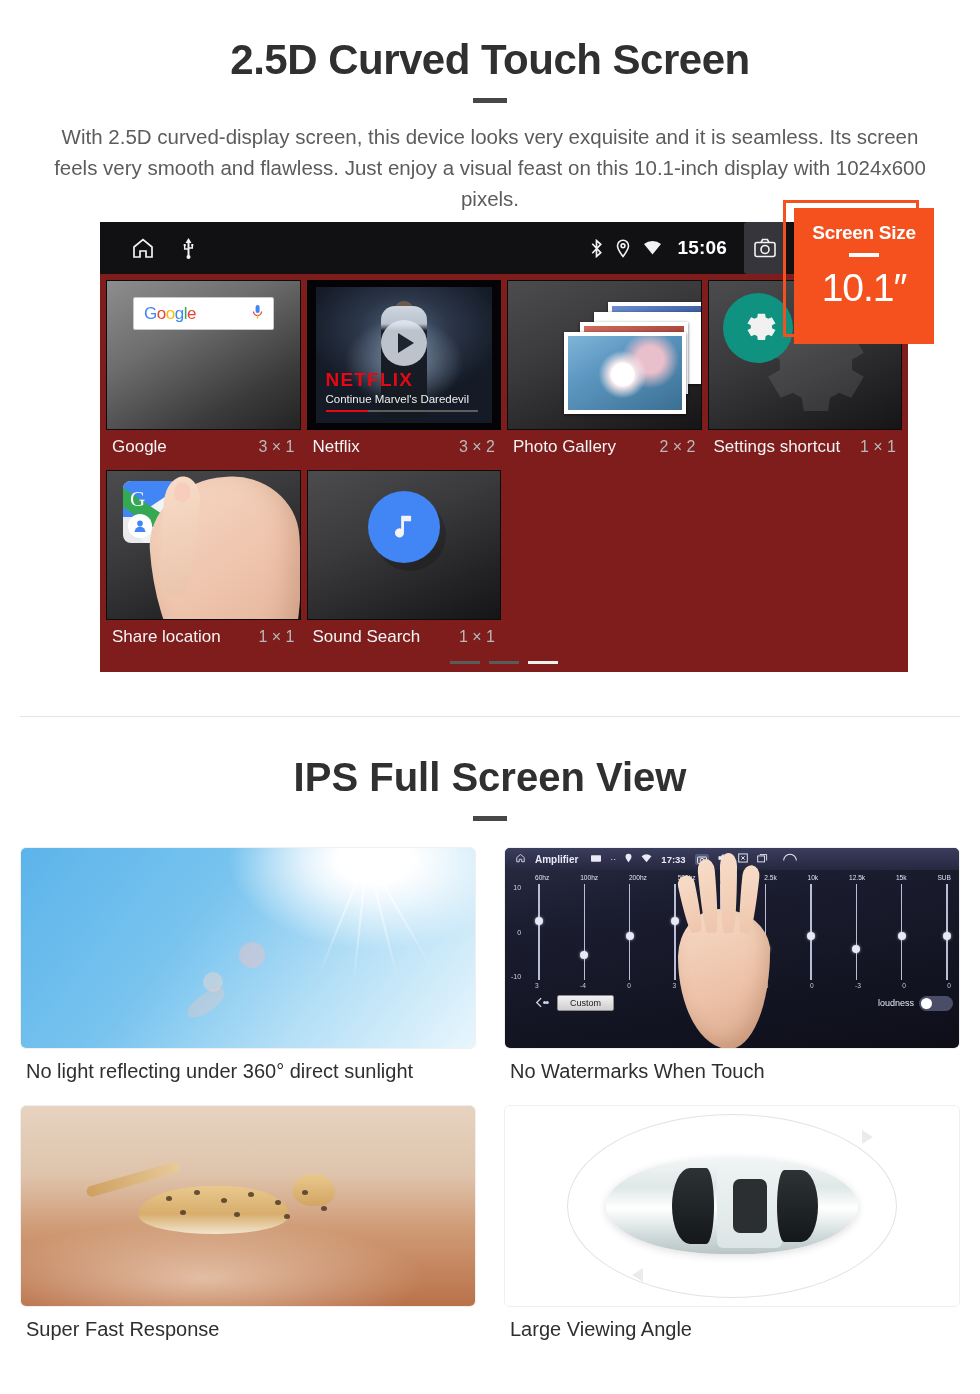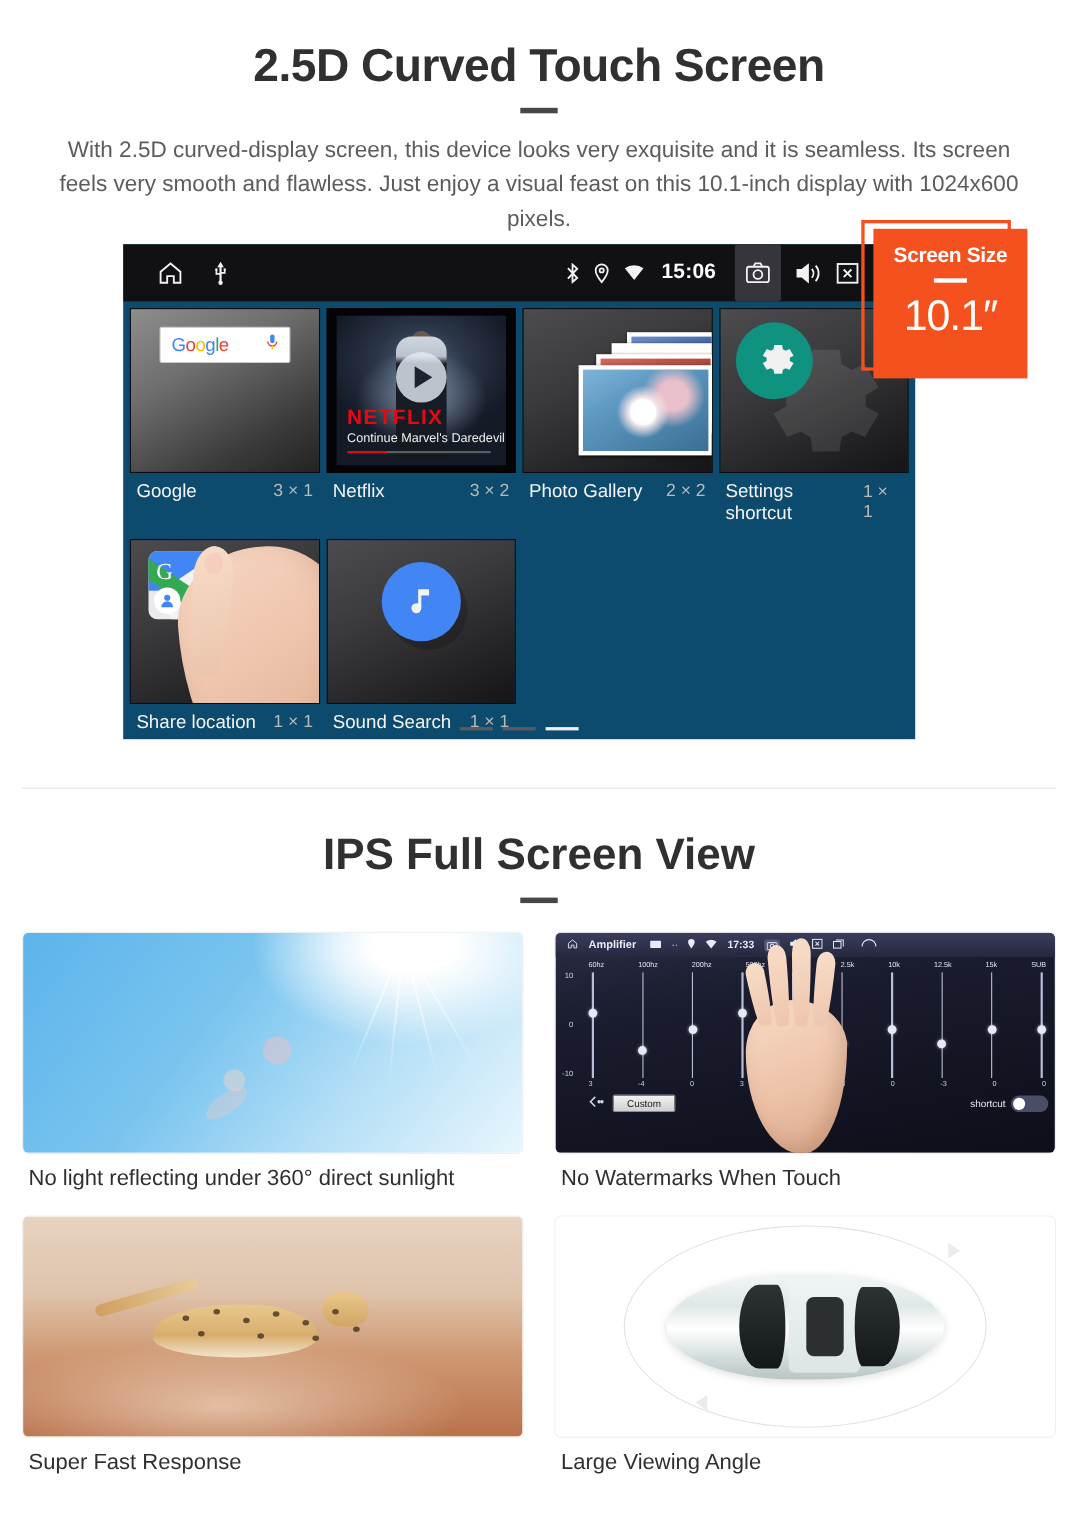--- a/index.html
+++ b/index.html
@@ -30,23 +30,23 @@
     width: 880px; margin: 18px auto 0;
     text-align: center;
     font-size: 20.5px;
     line-height: 1.52;
     color: #5c5c5c;
     font-weight: 400;
   }
 
   
   .device {
-    position: absolute; left: 112px; top: 222px;
-    width: 720px; height: 450px;
-    background: #0c4a6e;
+    position: absolute; left: 100px; top: 222px;
+    width: 808px; height: 450px;
+    background: #7f1d1d;
     overflow: hidden;
   }
   .statusbar {
     position: relative; height: 52px; width: 100%;
     background: #111114;
     display: flex; align-items: center;
   }
   .sb-left { display: flex; align-items: center; gap: 26px; padding-left: 30px; }
   .sb-right {
     position: absolute; right: 14px; top: 0; height: 52px;
@@ -808,21 +808,21 @@
               <div class="amp-foot">
                 <span>
                   <svg width="14" height="11" viewBox="0 0 16 12" fill="none" stroke="#cfd4ea" stroke-width="1.6">
                       <path d="M7 1 L2 6 L7 11"></path>
                       <circle cx="11" cy="6" r="1" fill="#cfd4ea"></circle>
                       <circle cx="14" cy="6" r="1" fill="#cfd4ea"></circle>
                     </svg>
                 </span>
                 <span class="custom-btn">Custom</span>
                 <span class="loud">
-                  <span>shortcut</span>
+                  <span>loudness</span>
                   <span class="toggle">
                       <i></i>
                     </span>
                 </span>
               </div>
             </div>
           </div>
         </div>
       </div>
       <div class="cap">No Watermarks When Touch</div>

